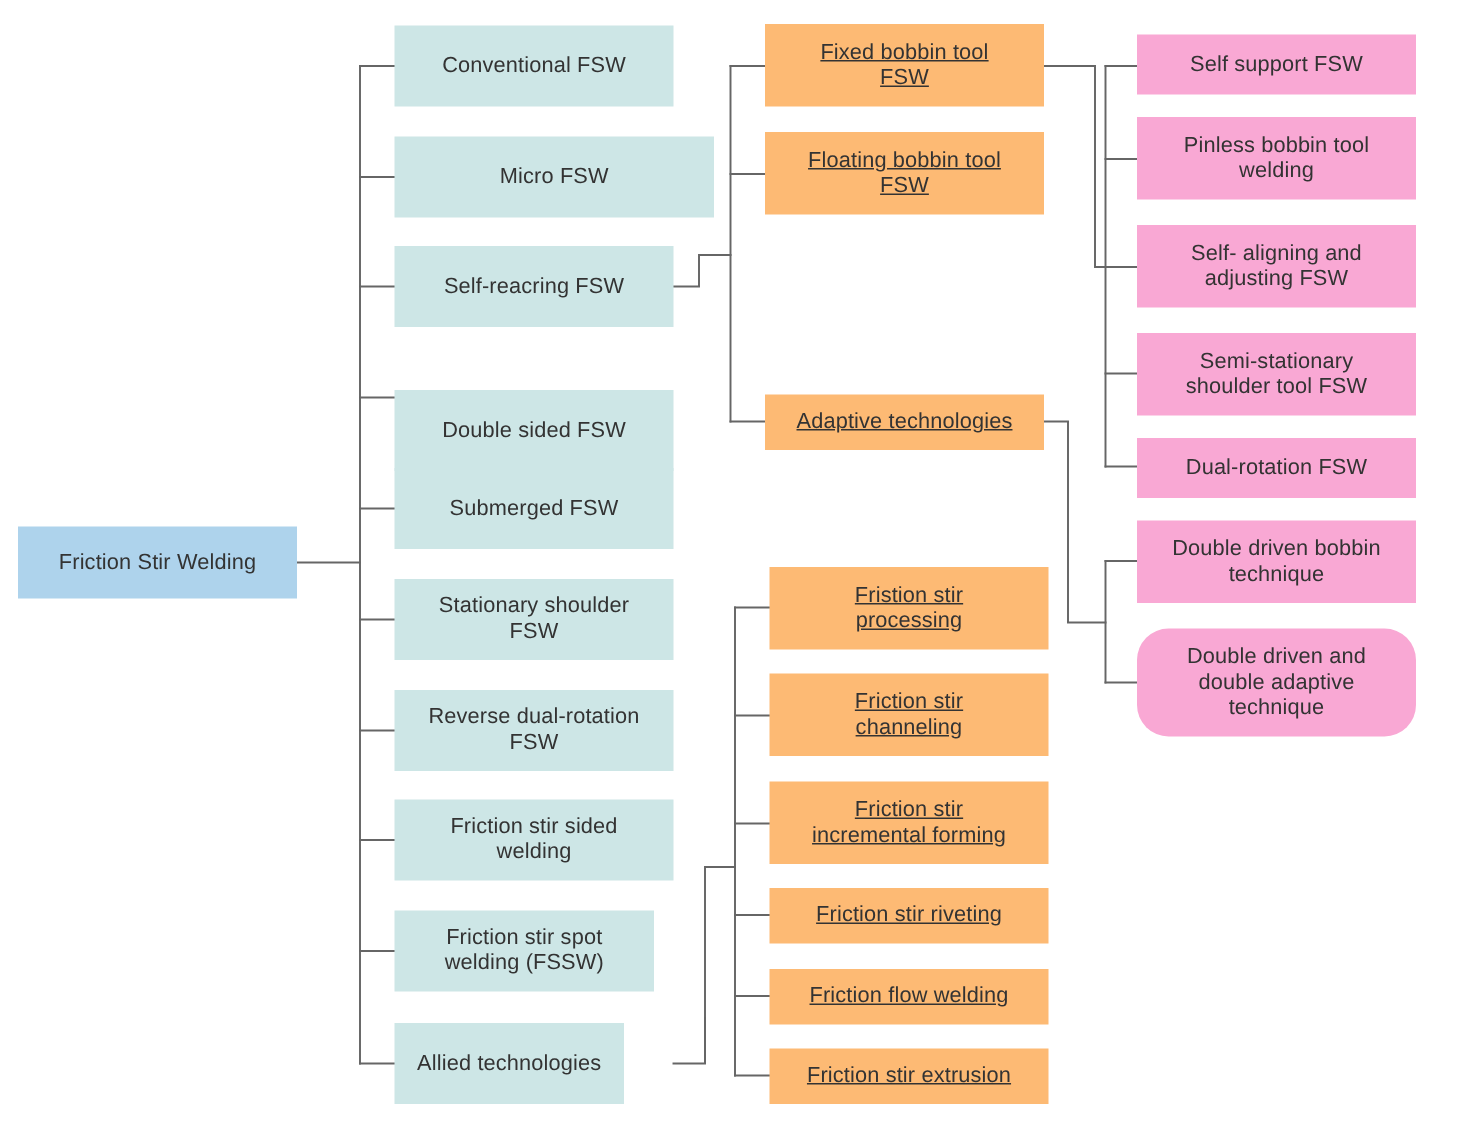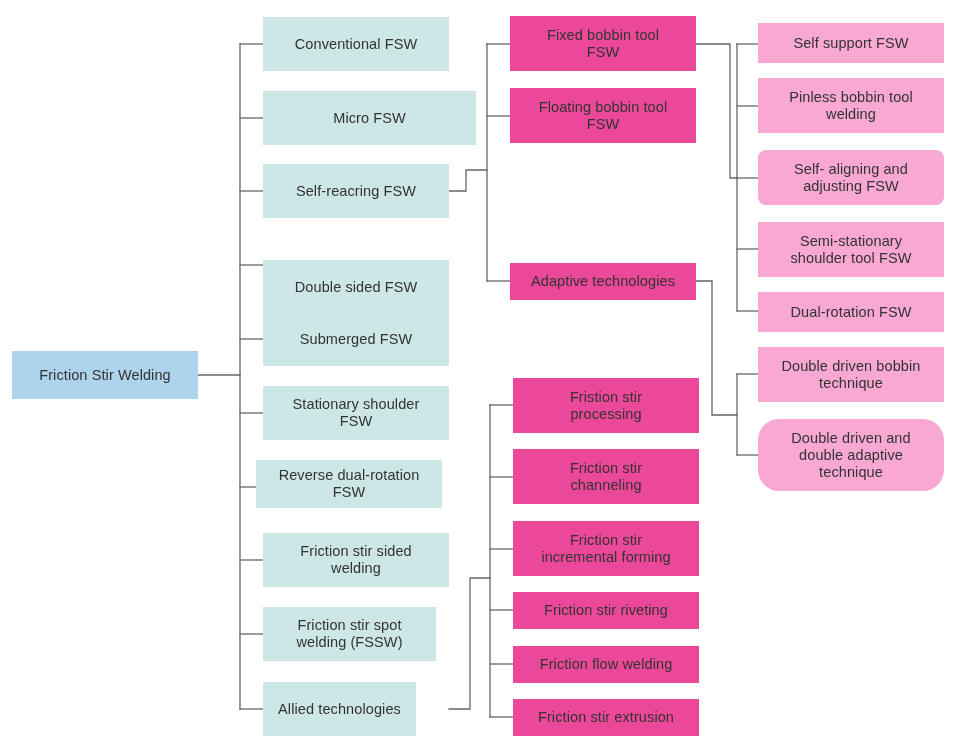--- a/index.html
+++ b/index.html
@@ -41,21 +41,22 @@
     white-space: pre-line;
     border: 0;
   }
   .node.root {
     background: #aed3ec;
   }
   .node.lvl1 {
     background: #cde6e6;
   }
   .node.lvl2 {
-    background: #ec4899;
+    background: #fdba74;
+    text-decoration: underline;
   }
   .node.lvl3 {
     background: #f9a8d4;
   }
 </style>
 </head>
 <body>
 
 <div id="diagram-canvas">
 
@@ -101,21 +102,21 @@
   <div class="node root" style="left: 12px; top: 351px; width: 186px; height: 48px;">Friction Stir Welding</div>
 
   <div id="level1-group">
       <div class="node lvl1" style="left: 263px; top: 17px; width: 186px; height: 54px;">Conventional FSW</div>
       <div class="node lvl1" style="left: 263px; top: 91px; width: 213px; height: 54px;">Micro FSW</div>
       <div class="node lvl1" style="left: 263px; top: 164px; width: 186px; height: 54px;">Self-reacring FSW</div>
       <div class="node lvl1" style="left: 263px; top: 238px; width: 186px; height: 54px; margin-top: 22px;">Double sided FSW</div>
       <div class="node lvl1" style="left: 263px; top: 312px; width: 186px; height: 54px;">Submerged FSW</div>
       <div class="node lvl1" style="left: 263px; top: 386px; width: 186px; height: 54px;">Stationary shoulder
 FSW</div>
-      <div class="node lvl1" style="left: 256px; top: 460px; width: 186px; height: 48px;">Reverse dual-rotation
+      <div class="node lvl1" style="left: 263px; top: 460px; width: 186px; height: 54px;">Reverse dual-rotation
 FSW</div>
       <div class="node lvl1" style="left: 263px; top: 533px; width: 186px; height: 54px;">Friction stir sided
 welding</div>
       <div class="node lvl1" style="left: 263px; top: 607px; width: 173px; height: 54px;">Friction stir spot
 welding (FSSW)</div>
       <div class="node lvl1" style="left: 263px; top: 682px; width: 153px; height: 54px;">Allied technologies</div>
     </div>
 
   <div id="level2-self-reacting-group">
       <div class="node lvl2" style="left: 510px; top: 16px; width: 186px; height: 55px;">Fixed bobbin tool
@@ -134,21 +135,21 @@
 incremental forming</div>
       <div class="node lvl2" style="left: 513px; top: 592px; width: 186px; height: 37px;">Friction stir riveting</div>
       <div class="node lvl2" style="left: 513px; top: 646px; width: 186px; height: 37px;">Friction flow welding</div>
       <div class="node lvl2" style="left: 513px; top: 699px; width: 186px; height: 37px;">Friction stir extrusion</div>
     </div>
 
   <div id="level3-fixed-bobbin-group">
       <div class="node lvl3" style="left: 758px; top: 23px; width: 186px; height: 40px;">Self support FSW</div>
       <div class="node lvl3" style="left: 758px; top: 78px; width: 186px; height: 55px;">Pinless bobbin tool
 welding</div>
-      <div class="node lvl3" style="left: 758px; top: 150px; width: 186px; height: 55px; border-radius: 8px;">Self- aligning and
+      <div class="node lvl3" style="left: 758px; top: 150px; width: 186px; height: 55px;">Self- aligning and
 adjusting FSW</div>
       <div class="node lvl3" style="left: 758px; top: 222px; width: 186px; height: 55px;">Semi-stationary
 shoulder tool FSW</div>
       <div class="node lvl3" style="left: 758px; top: 292px; width: 186px; height: 40px;">Dual-rotation FSW</div>
     </div>
 
   <div id="level3-adaptive-group">
       <div class="node lvl3" style="left: 758px; top: 347px; width: 186px; height: 55px;">Double driven bobbin
 technique</div>
       <div class="node lvl3" style="left: 758px; top: 419px; width: 186px; height: 72px; border-radius: 21px;">Double driven and

